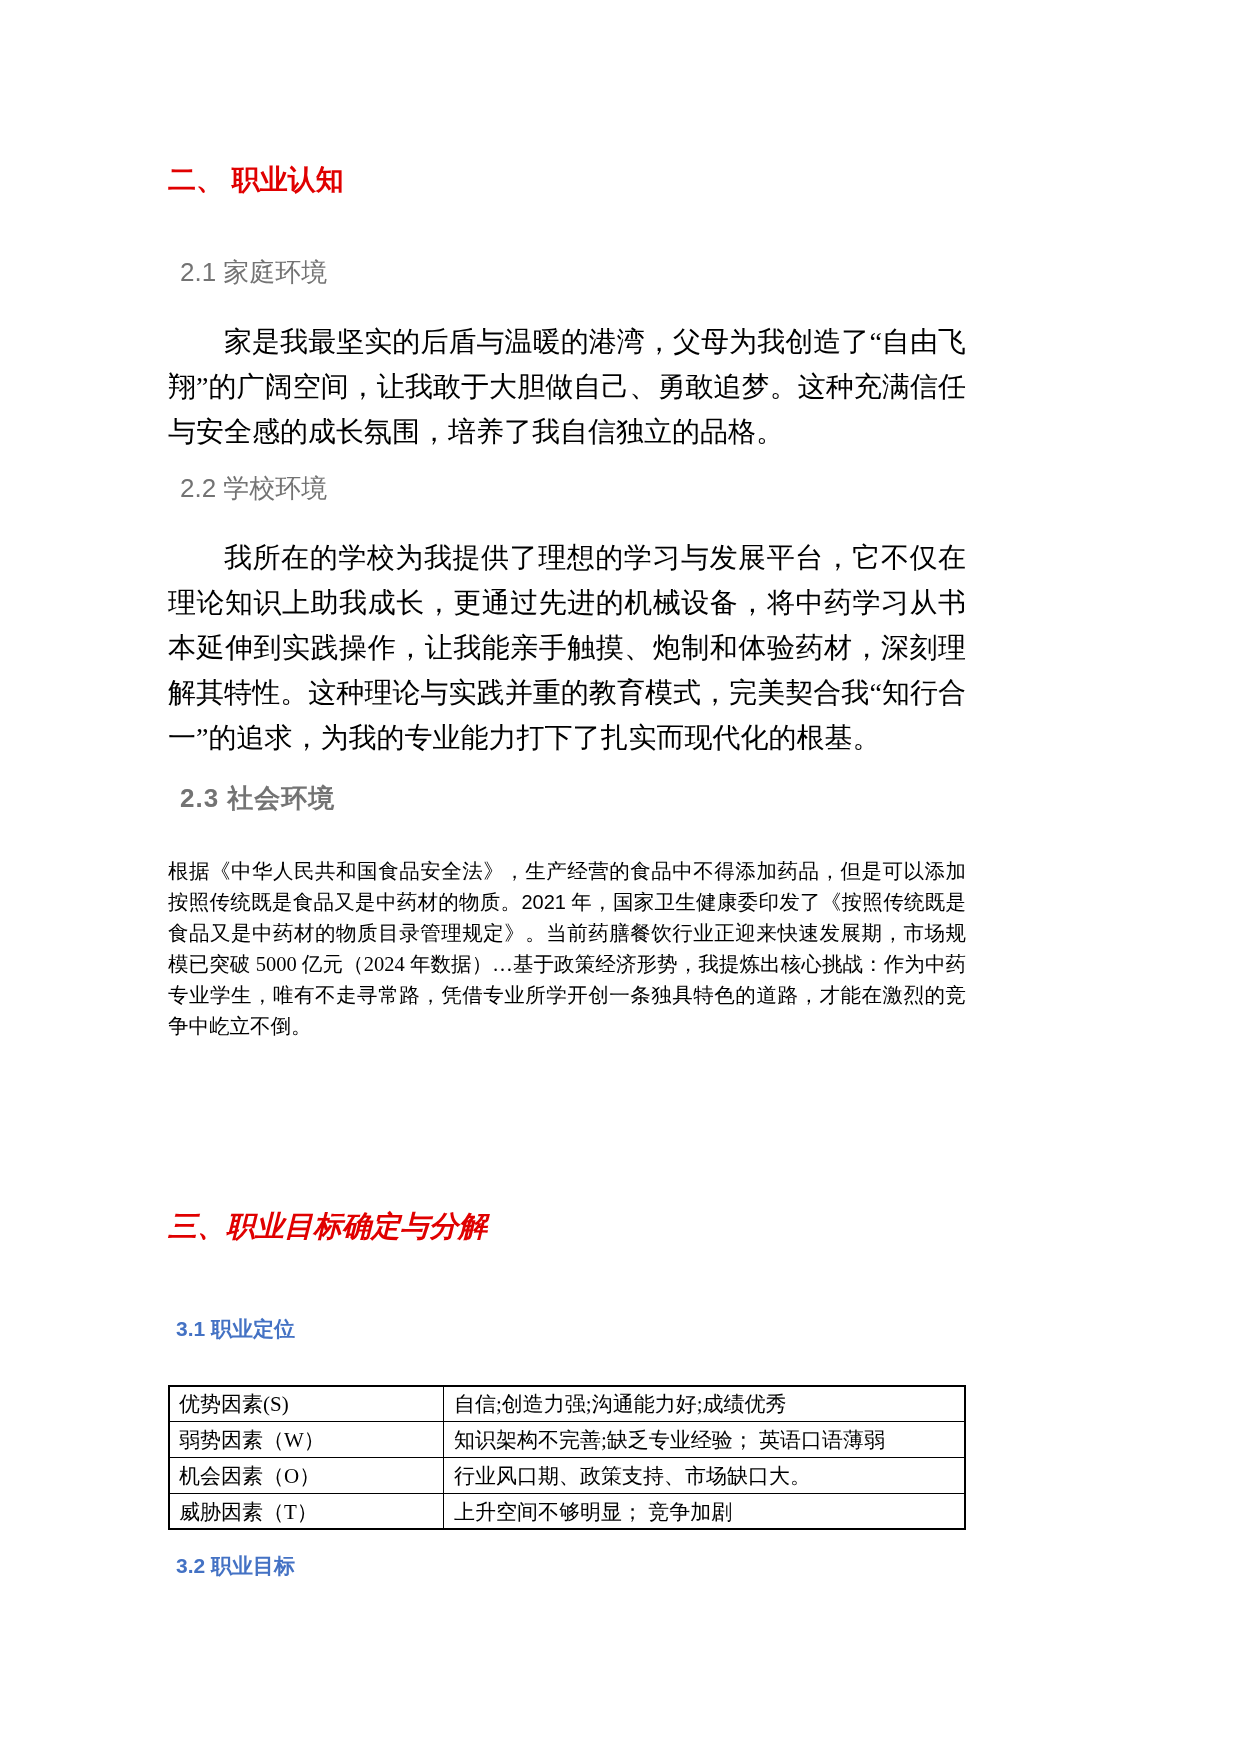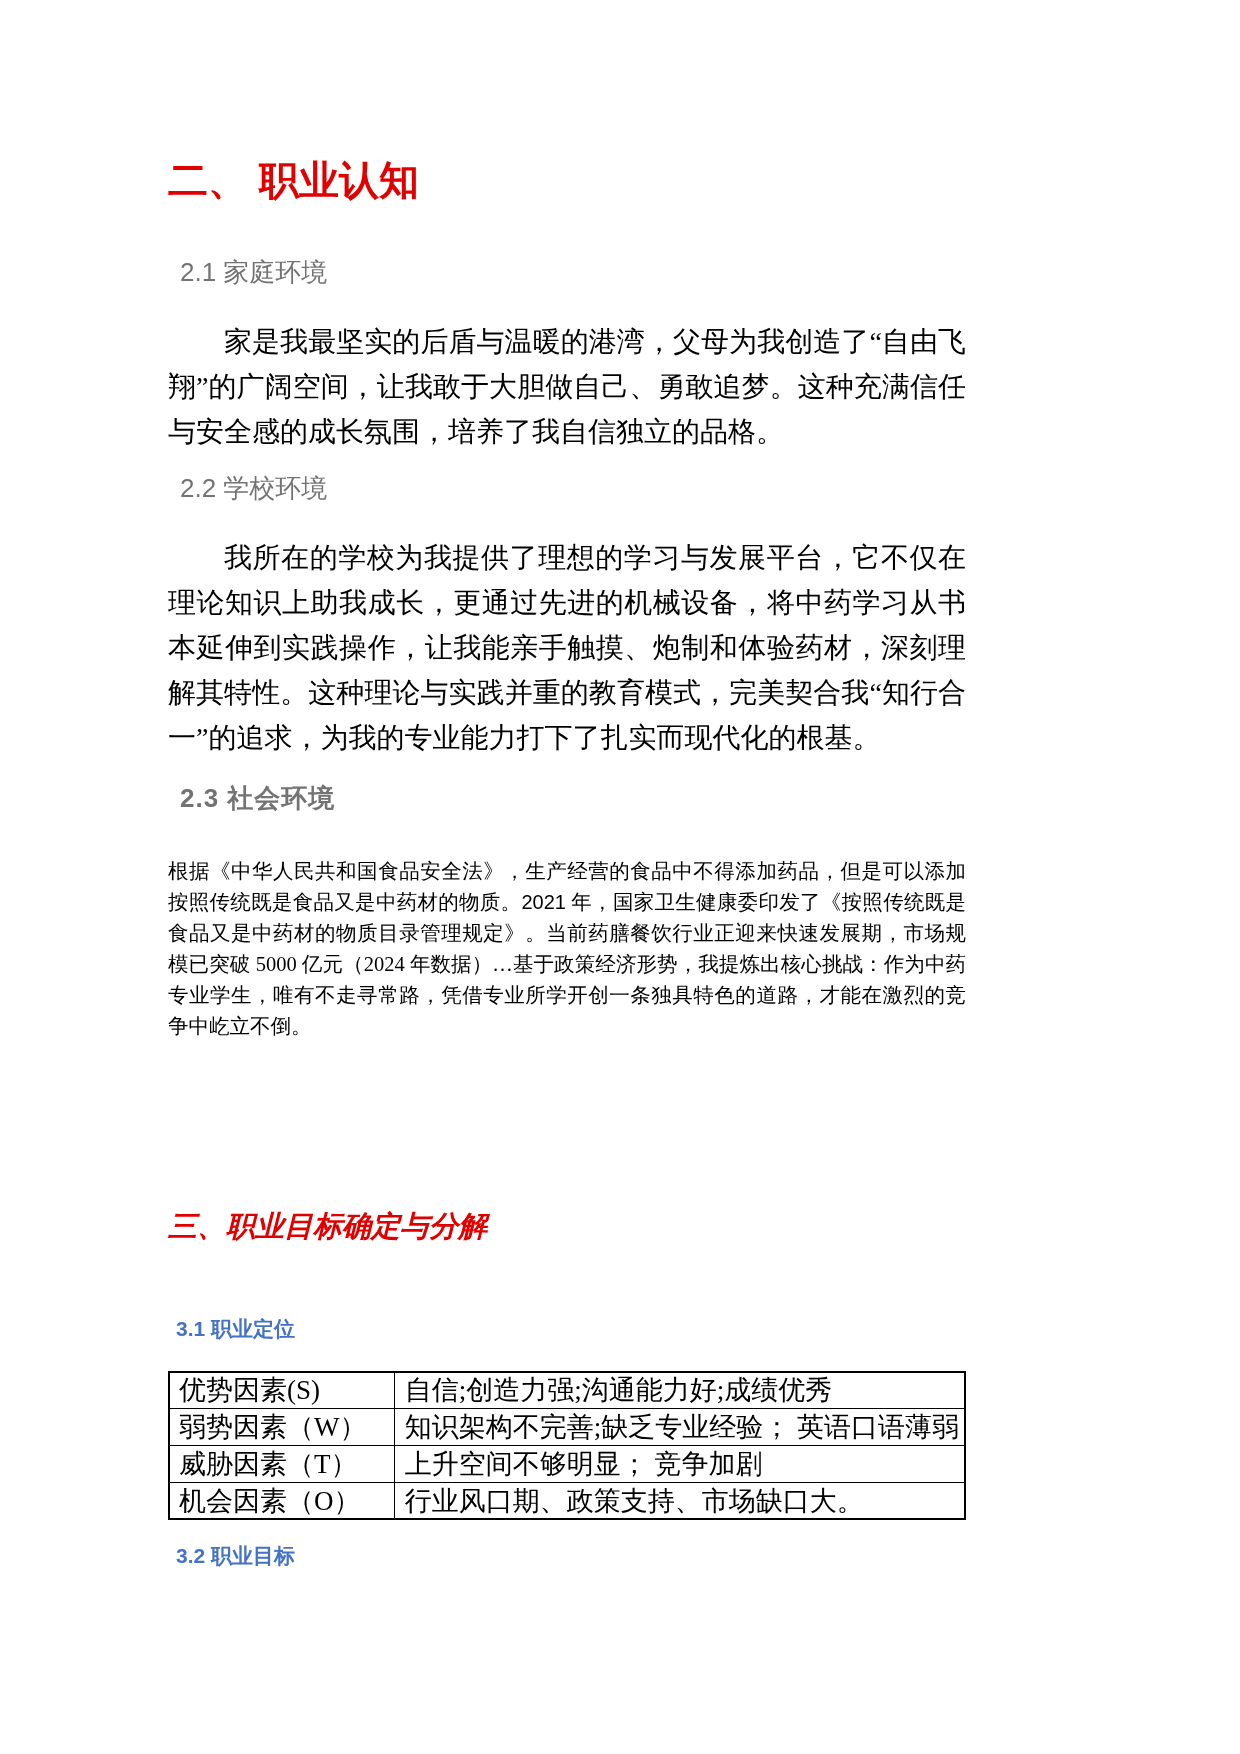--- a/index.html
+++ b/index.html
@@ -10,21 +10,21 @@
     background:#ffffff;
     font-family:"Liberation Serif","DejaVu Serif",serif;
     color:#000;
     overflow:hidden;
   }
   .content{margin-left:168px;width:798px;}
   .h1-red{
     font-family:"Liberation Sans","DejaVu Sans",sans-serif;
     font-weight:bold;
     color:#e00000;
-    font-size:40px;
+    font-size:28px;
     line-height:40px;
     margin:0;
   }
   .h1-red.first{padding-top:160px;}
   .h1-red.second{margin-top:164px;font-size:29px;font-style:italic;}
   .h2-blue{
     font-family:"Liberation Sans","DejaVu Sans",sans-serif;
     font-weight:400;
     color:#737373;
     font-size:26px;
@@ -57,24 +57,24 @@
     font-size:20.5px;
     line-height:31px;
     text-indent:0;
     margin-top:40px;
   }
   .num-sans{
     font-family:"Liberation Sans","DejaVu Sans",sans-serif;
     font-size:20px;
   }
   table.swot{
-    margin-top:27px;
+    margin-top:41px;
     border-collapse:collapse;
     width:798px;
-    font-size:27px;
+    font-size:21px;
   }
   table.swot td{
     border:1px solid #000;
     height:35px;
     padding:0 6px 0 10px;
     vertical-align:middle;
     white-space:nowrap;
   }
   table.swot td.c1{width:258px;}
   table.swot{border:1px solid #000;outline:1px solid #000;outline-offset:-2px;}
@@ -107,26 +107,26 @@
       <tbody>
         <tr>
           <td class="c1">优势因素(S)</td>
           <td class="c2">自信;创造力强;沟通能力好;成绩优秀</td>
         </tr>
         <tr>
           <td class="c1">弱势因素（W）</td>
           <td class="c2">知识架构不完善;缺乏专业经验； 英语口语薄弱</td>
         </tr>
         <tr>
+          <td class="c1">机会因素（O）</td>
+          <td class="c2">行业风口期、政策支持、市场缺口大。</td>
+        </tr>
+        <tr>
           <td class="c1">威胁因素（T）</td>
           <td class="c2">上升空间不够明显； 竞争加剧</td>
-        </tr>
-        <tr>
-          <td class="c1">机会因素（O）</td>
-          <td class="c2">行业风口期、政策支持、市场缺口大。</td>
         </tr>
       </tbody>
     </table>
 
     <h3 class="h3-blue s32">3.2 职业目标</h3>
 
   </div>
 </div>
 
 </body></html>

